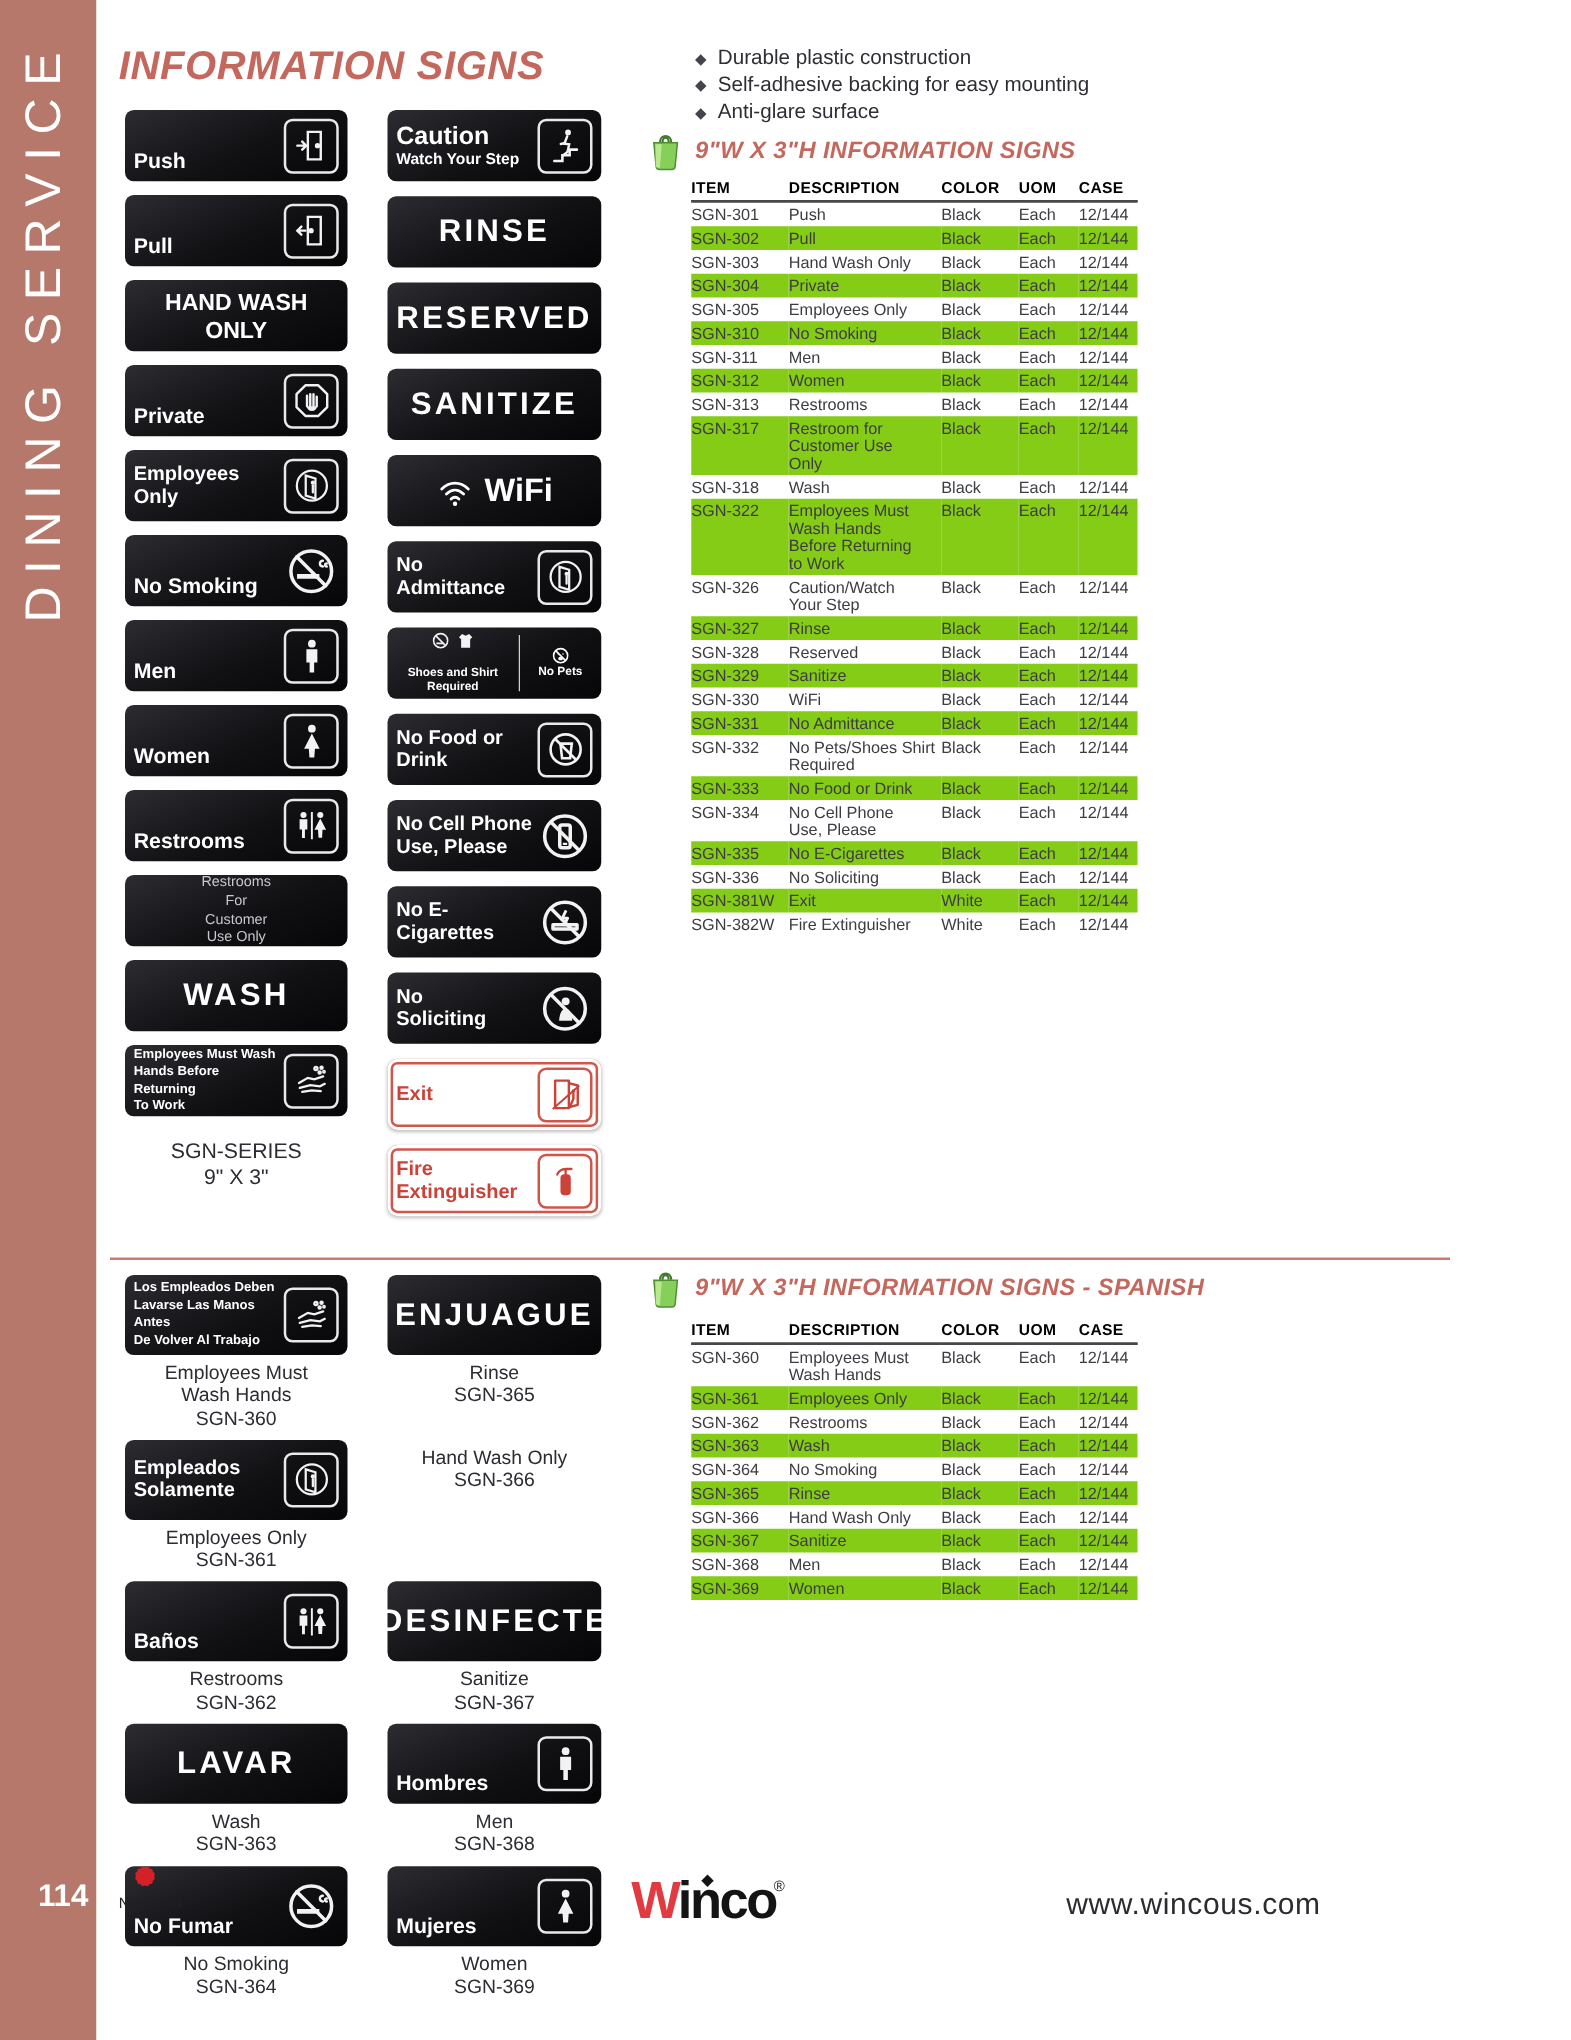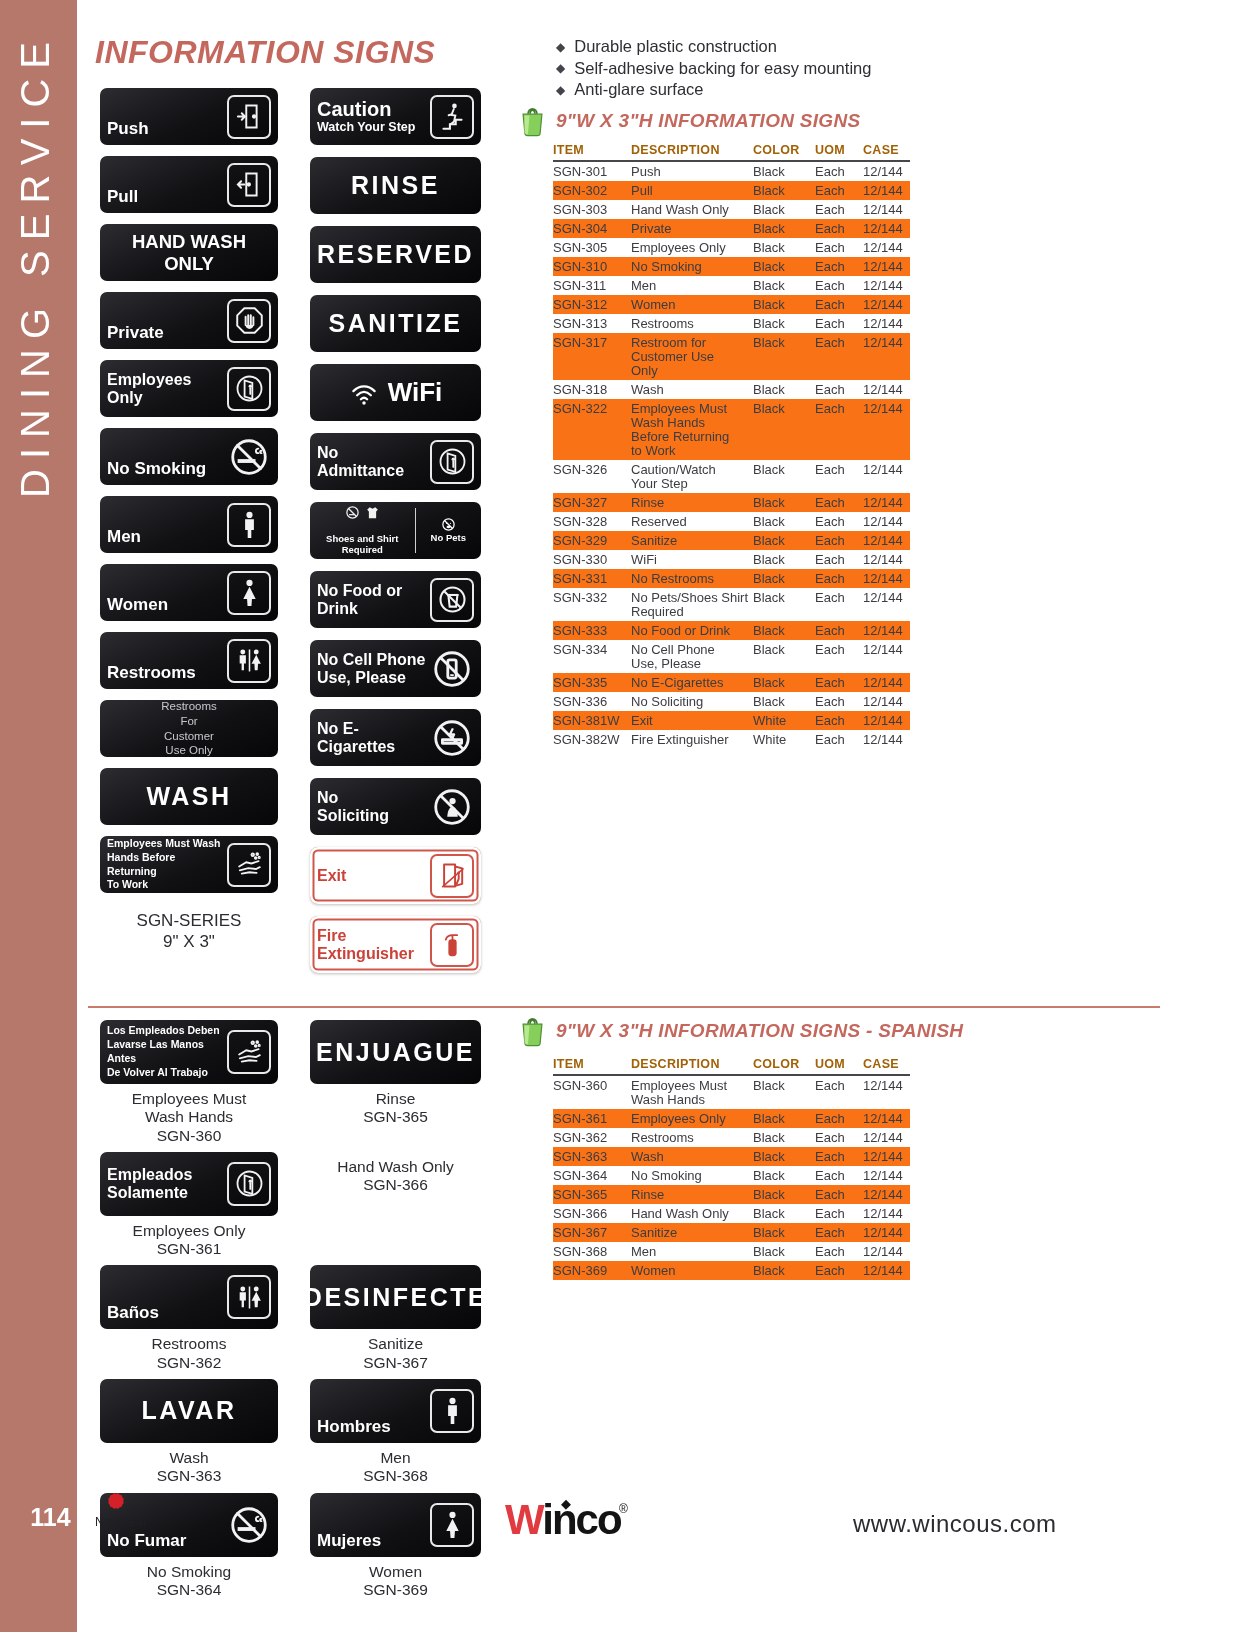--- a/index.html
+++ b/index.html
@@ -20,24 +20,24 @@
   .features li{font-size:16.5px;color:#2e2e34;line-height:21.5px;display:flex;align-items:center;gap:9px;}
   .features .diamond{color:#44444c;font-size:12px;line-height:1;}
 
   
   .section-head{position:absolute;display:flex;align-items:center;gap:9px;}
   .section-head h2{margin:0;font-size:19px;font-style:italic;font-weight:bold;color:#c4685e;letter-spacing:.3px;}
   .bag svg{width:29px;height:33px;display:block;}
 
   
   .ptable{position:absolute;border-collapse:collapse;font-size:13px;color:#3c3c42;}
-  .ptable th{text-align:left;color:#a16207;font-size:12.5px;font-weight:bold;
+  .ptable th{text-align:left;color:#000000;font-size:12.5px;font-weight:bold;
         border-bottom:2px solid #47474b;padding:1px 4px 3px 0;letter-spacing:.3px;}
   .ptable td{padding:2.5px 4px 2.5px 0;vertical-align:top;line-height:14px;white-space:pre-line;}
-  .ptable tr.alt{background:#f97316;}
+  .ptable tr.alt{background:#84cc16;}
   .ptable col.c-item{width:78px;} .ptable col.c-desc{width:122px;} .ptable col.c-color{width:62px;}
   .ptable col.c-uom{width:48px;} .ptable col.c-case{width:47px;}
   .t-en{left:553px;top:142px;width:357px;}
   .t-es{left:553px;top:1056px;width:357px;}
 
   
   .sign-col{position:absolute;display:flex;flex-direction:column;}
   .col-en-1{left:100px;top:88px;width:178px;}
   .col-en-2{left:310px;top:88px;width:171px;}
   .col-en-1 .sign{height:57px;margin-bottom:11px;}
@@ -636,21 +636,21 @@
         </tr>
         <tr>
           <td>SGN-330</td>
           <td>WiFi</td>
           <td>Black</td>
           <td>Each</td>
           <td>12/144</td>
         </tr>
         <tr class="alt">
           <td>SGN-331</td>
-          <td>No Restrooms</td>
+          <td>No Admittance</td>
           <td>Black</td>
           <td>Each</td>
           <td>12/144</td>
         </tr>
         <tr>
           <td>SGN-332</td>
           <td>No Pets/Shoes Shirt
 Required</td>
           <td>Black</td>
           <td>Each</td>

